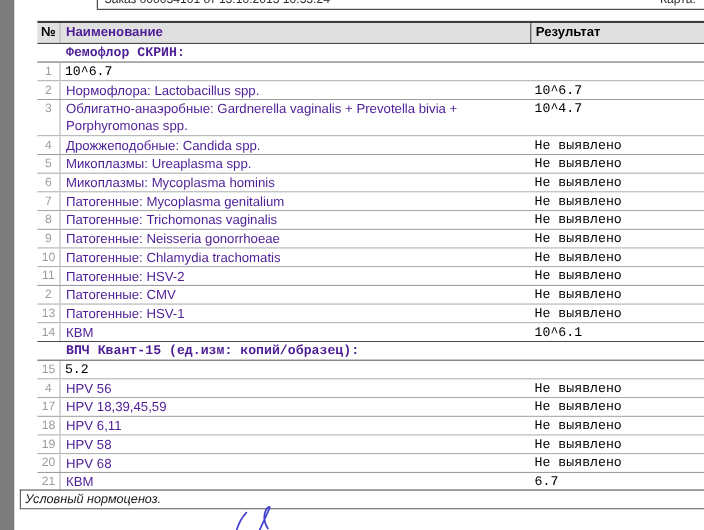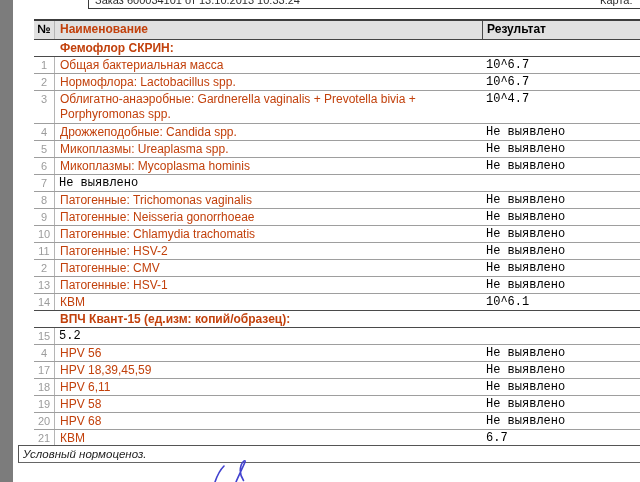--- a/index.html
+++ b/index.html
@@ -39,23 +39,23 @@
   .t-row.b-none{border-bottom:none;}
   .t-row.tall{height:33px;}
   .c-num{
     flex:0 0 21px;width:21px;text-align:center;border-right:1px solid #b5b5b5;
     color:#9c9c9c;font-size:11px;line-height:15px;padding-top:1px;height:100%;
     box-sizing:border-box;
   }
   .header .c-num{color:#000;font-size:12px;font-weight:bold;}
   .c-name{
     flex:0 0 427px;width:427px;box-sizing:border-box;padding:1px 8px 0 5px;
-    line-height:15px;color:#c2410c;
-  }
-  .c-name.section-name{font-weight:bold;}
+    line-height:15px;color:#4c1d95;
+  }
+  .c-name.section-name{font-weight:bold;font-family:Liberation Mono, monospace;}
   .c-result{
     flex:1 1 auto;box-sizing:border-box;padding:1px 0 0 4px;line-height:15px;
     font-family:"Liberation Mono","DejaVu Sans Mono",monospace;font-size:12px;color:#000;
   }
   .header .c-result{
     font-family:"Liberation Sans",sans-serif;font-weight:bold;
     border-left:1px solid #4a4a4a;height:100%;
   }
   
   .t-row.section .c-num{border-right:none;}
@@ -87,21 +87,20 @@
       <div class="c-result">Результат</div>
     </div>
     <div>
         <div class="t-row section b-dark">
       <div class="c-num"></div>
       <div class="c-name section-name">Фемофлор СКРИН:</div>
       <div class="c-result"></div>
     </div>
         <div class="t-row">
       <div class="c-num">1</div>
-      <div class="c-name">Общая бактериальная масса</div>
       <div class="c-result">10^6.7</div>
     </div>
         <div class="t-row">
       <div class="c-num">2</div>
       <div class="c-name">Нормофлора: Lactobacillus spp.</div>
       <div class="c-result">10^6.7</div>
     </div>
         <div class="t-row tall">
       <div class="c-num">3</div>
       <div class="c-name">Облигатно-анаэробные: Gardnerella vaginalis + Prevotella bivia + Porphyromonas spp.</div>
@@ -117,20 +116,21 @@
       <div class="c-name">Микоплазмы: Ureaplasma spp.</div>
       <div class="c-result">Не выявлено</div>
     </div>
         <div class="t-row">
       <div class="c-num">6</div>
       <div class="c-name">Микоплазмы: Mycoplasma hominis</div>
       <div class="c-result">Не выявлено</div>
     </div>
         <div class="t-row">
       <div class="c-num">7</div>
+      <div class="c-name">Патогенные: Mycoplasma genitalium</div>
       <div class="c-result">Не выявлено</div>
     </div>
         <div class="t-row">
       <div class="c-num">8</div>
       <div class="c-name">Патогенные: Trichomonas vaginalis</div>
       <div class="c-result">Не выявлено</div>
     </div>
         <div class="t-row">
       <div class="c-num">9</div>
       <div class="c-name">Патогенные: Neisseria gonorrhoeae</div>

